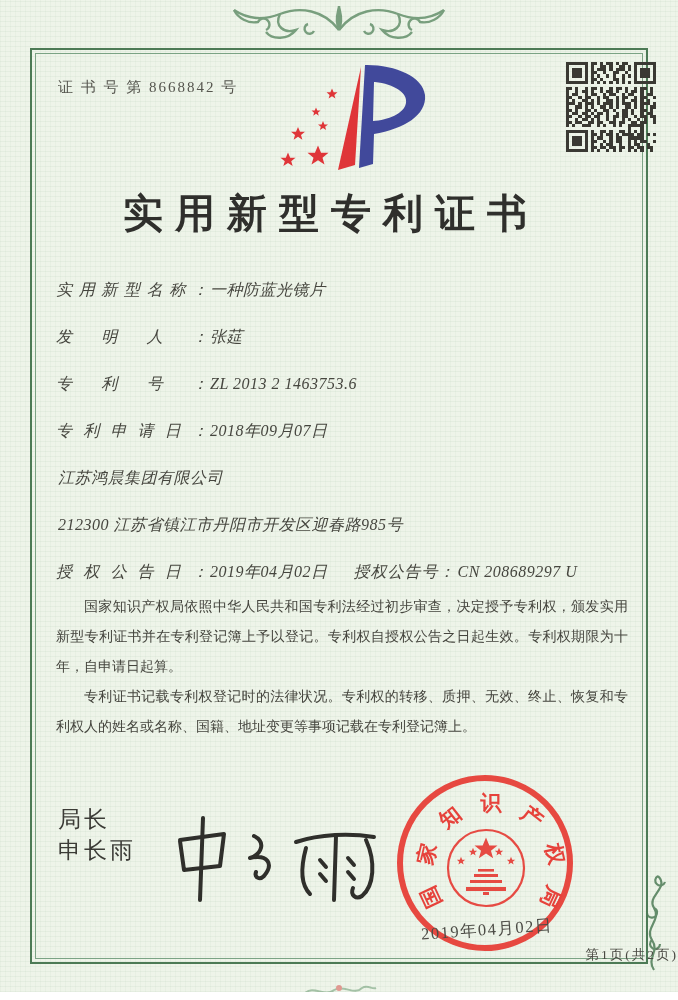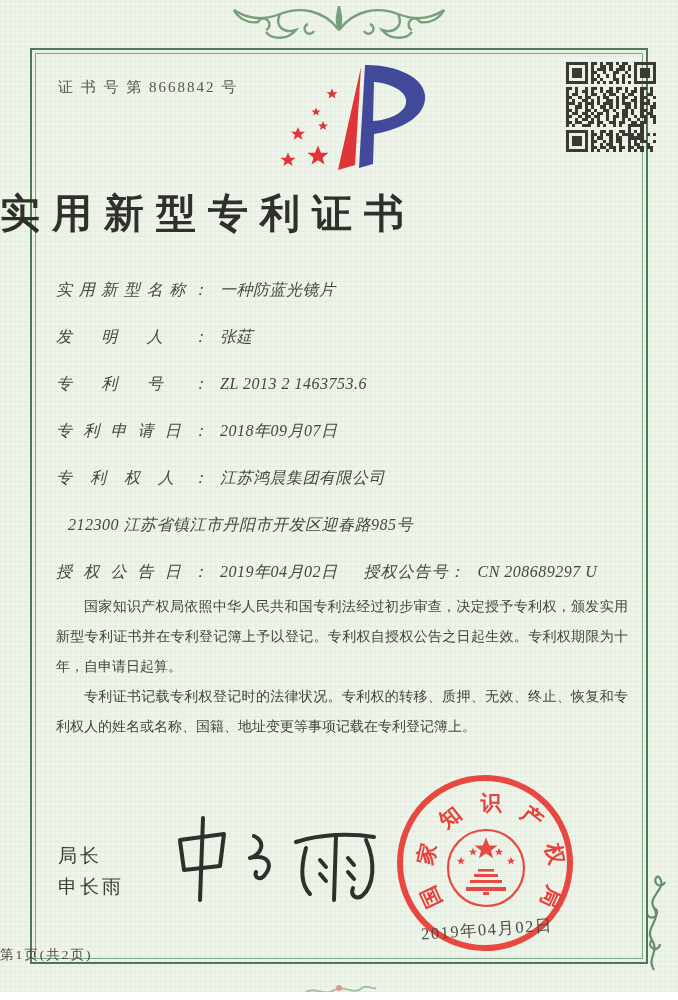--- a/index.html
+++ b/index.html
@@ -9,43 +9,43 @@
     background:
       repeating-linear-gradient(0deg, rgba(140,180,145,.10) 0 1px, transparent 1px 5px),
       repeating-linear-gradient(90deg, rgba(140,180,145,.07) 0 1px, transparent 1px 5px),
       #eef4e9;
   }
   .frame{position:absolute;left:30px;top:48px;right:30px;bottom:28px;border:2px solid #4c7a55;}
   .frame-inner{position:absolute;inset:3px;border:1px solid #7ba384;}
   .cert-no{position:absolute;left:58px;top:78px;font-size:15px;color:#55554e;letter-spacing:2px;}
   .logo{position:absolute;left:276px;top:60px;}
   .qr{position:absolute;left:566px;top:62px;}
-  .title{position:absolute;left:0;right:16px;top:186px;font-size:40px;font-weight:700;color:#2f2f2c;letter-spacing:12px;}
+  .title{position:absolute;left:0;right:16px;top:186px;text-align:center;font-size:40px;font-weight:700;color:#2f2f2c;letter-spacing:12px;}
   .fields{position:absolute;left:56px;top:278px;right:36px;font-size:16px;color:#46463f;}
   .frow{display:flex;align-items:baseline;margin-bottom:24px;line-height:23px;font-style:italic;}
   .flabel{display:inline-block;width:152px;text-align:justify;text-align-last:justify;flex:0 0 152px;}
-  .fvalue{margin-left:12px;letter-spacing:.5px;}
+  .fvalue{margin-left:2px;letter-spacing:.5px;}
   .gpair2{margin-left:26px;}
   .glabel2{letter-spacing:1px;text-align:center;}
   .paras{position:absolute;left:56px;top:592px;width:572px;font-size:14px;line-height:30px;color:#45453e;text-align:justify;}
   .paras p{margin:0;text-indent:2em;}
-  .signer{position:absolute;left:58px;top:840px;font-size:19px;color:#3b3b36;letter-spacing:3px;line-height:31px;font-family:Liberation Serif, serif;}
+  .signer{position:absolute;left:58px;top:804px;font-size:23px;color:#3b3b36;letter-spacing:3px;line-height:31px;font-family:Liberation Serif, serif;}
   .signature{position:absolute;left:150px;top:810px;}
   .seal{position:absolute;left:397px;top:775px;width:176px;height:176px;border:6px solid rgba(230,58,50,.92);border-radius:50%;box-sizing:border-box;}
   .seal-char{position:absolute;width:26px;height:26px;margin:-13px 0 0 -13px;text-align:center;font-size:21px;font-weight:700;color:#e6423b;line-height:26px;}
   .sc0{left:28px;top:116px;transform:rotate(-115deg);}
   .sc1{left:24px;top:73px;transform:rotate(-77deg);}
   .sc2{left:47px;top:36px;transform:rotate(-38deg);}
   .sc3{left:88px;top:22px;transform:rotate(0deg);}
   .sc4{left:129px;top:36px;transform:rotate(38deg);}
   .sc5{left:152px;top:73px;transform:rotate(77deg);}
   .sc6{left:148px;top:116px;transform:rotate(115deg);}
   .emblem{position:absolute;left:40px;top:44px;}
   .seal-date{position:absolute;left:421px;top:919px;font-size:16.5px;color:#4c4c46;letter-spacing:1.5px;transform:rotate(-4deg);z-index:5;}
-  .footer-page{position:absolute;left:0;right:0;top:946px;text-align:left;font-size:13.5px;color:#4a4a43;letter-spacing:2px;}
+  .footer-page{position:absolute;left:0;right:0;top:946px;text-align:right;font-size:13.5px;color:#4a4a43;letter-spacing:2px;}
   .orn-top{position:absolute;left:228px;top:2px;}
   .orn-right{position:absolute;left:638px;top:872px;}
   .orn-bottom{position:absolute;left:300px;top:982px;opacity:.55;}
 </style>
 </head>
 <body>
 
 <div class="page">
 
   <svg class="orn-top" width="222" height="46" viewBox="0 0 222 46">
@@ -140,21 +140,20 @@
     </div>
     <div class="frow">
       <span class="flabel">专利号：</span>
       <span class="fvalue">ZL 2013 2 1463753.6</span>
     </div>
     <div class="frow">
       <span class="flabel">专利申请日：</span>
       <span class="fvalue">2018年09月07日</span>
     </div>
     <div class="frow">
-      <span class="flabel">专利权人：</span>
       <span class="fvalue">江苏鸿晨集团有限公司</span>
     </div>
     <div class="frow">
       <span class="fvalue">212300 江苏省镇江市丹阳市开发区迎春路985号</span>
     </div>
     <div class="frow">
       <span class="flabel">授权公告日：</span>
       <span class="fvalue">2019年04月02日</span>
       <span class="fvalue gpair2 glabel2">授权公告号：</span>
       <span class="fvalue">CN 208689297 U</span>

